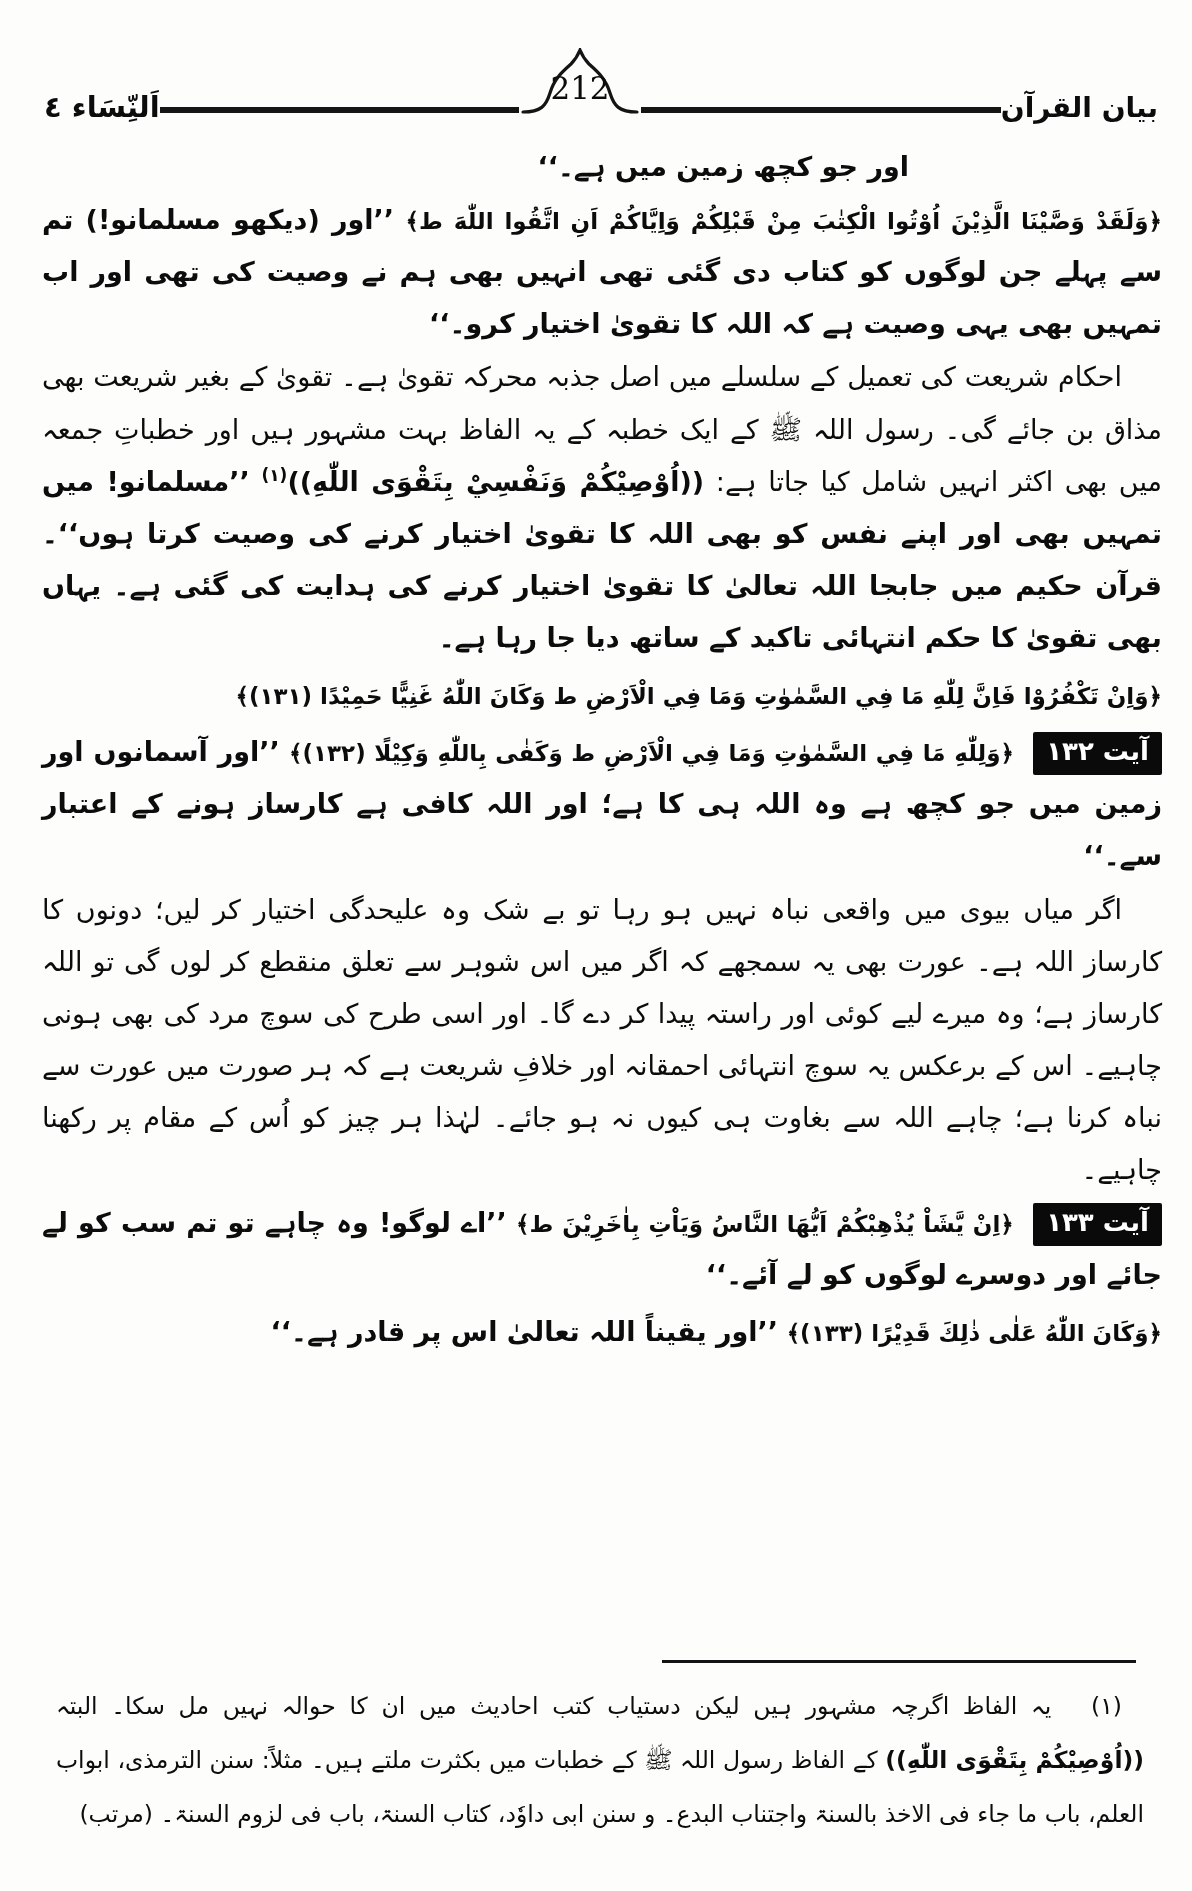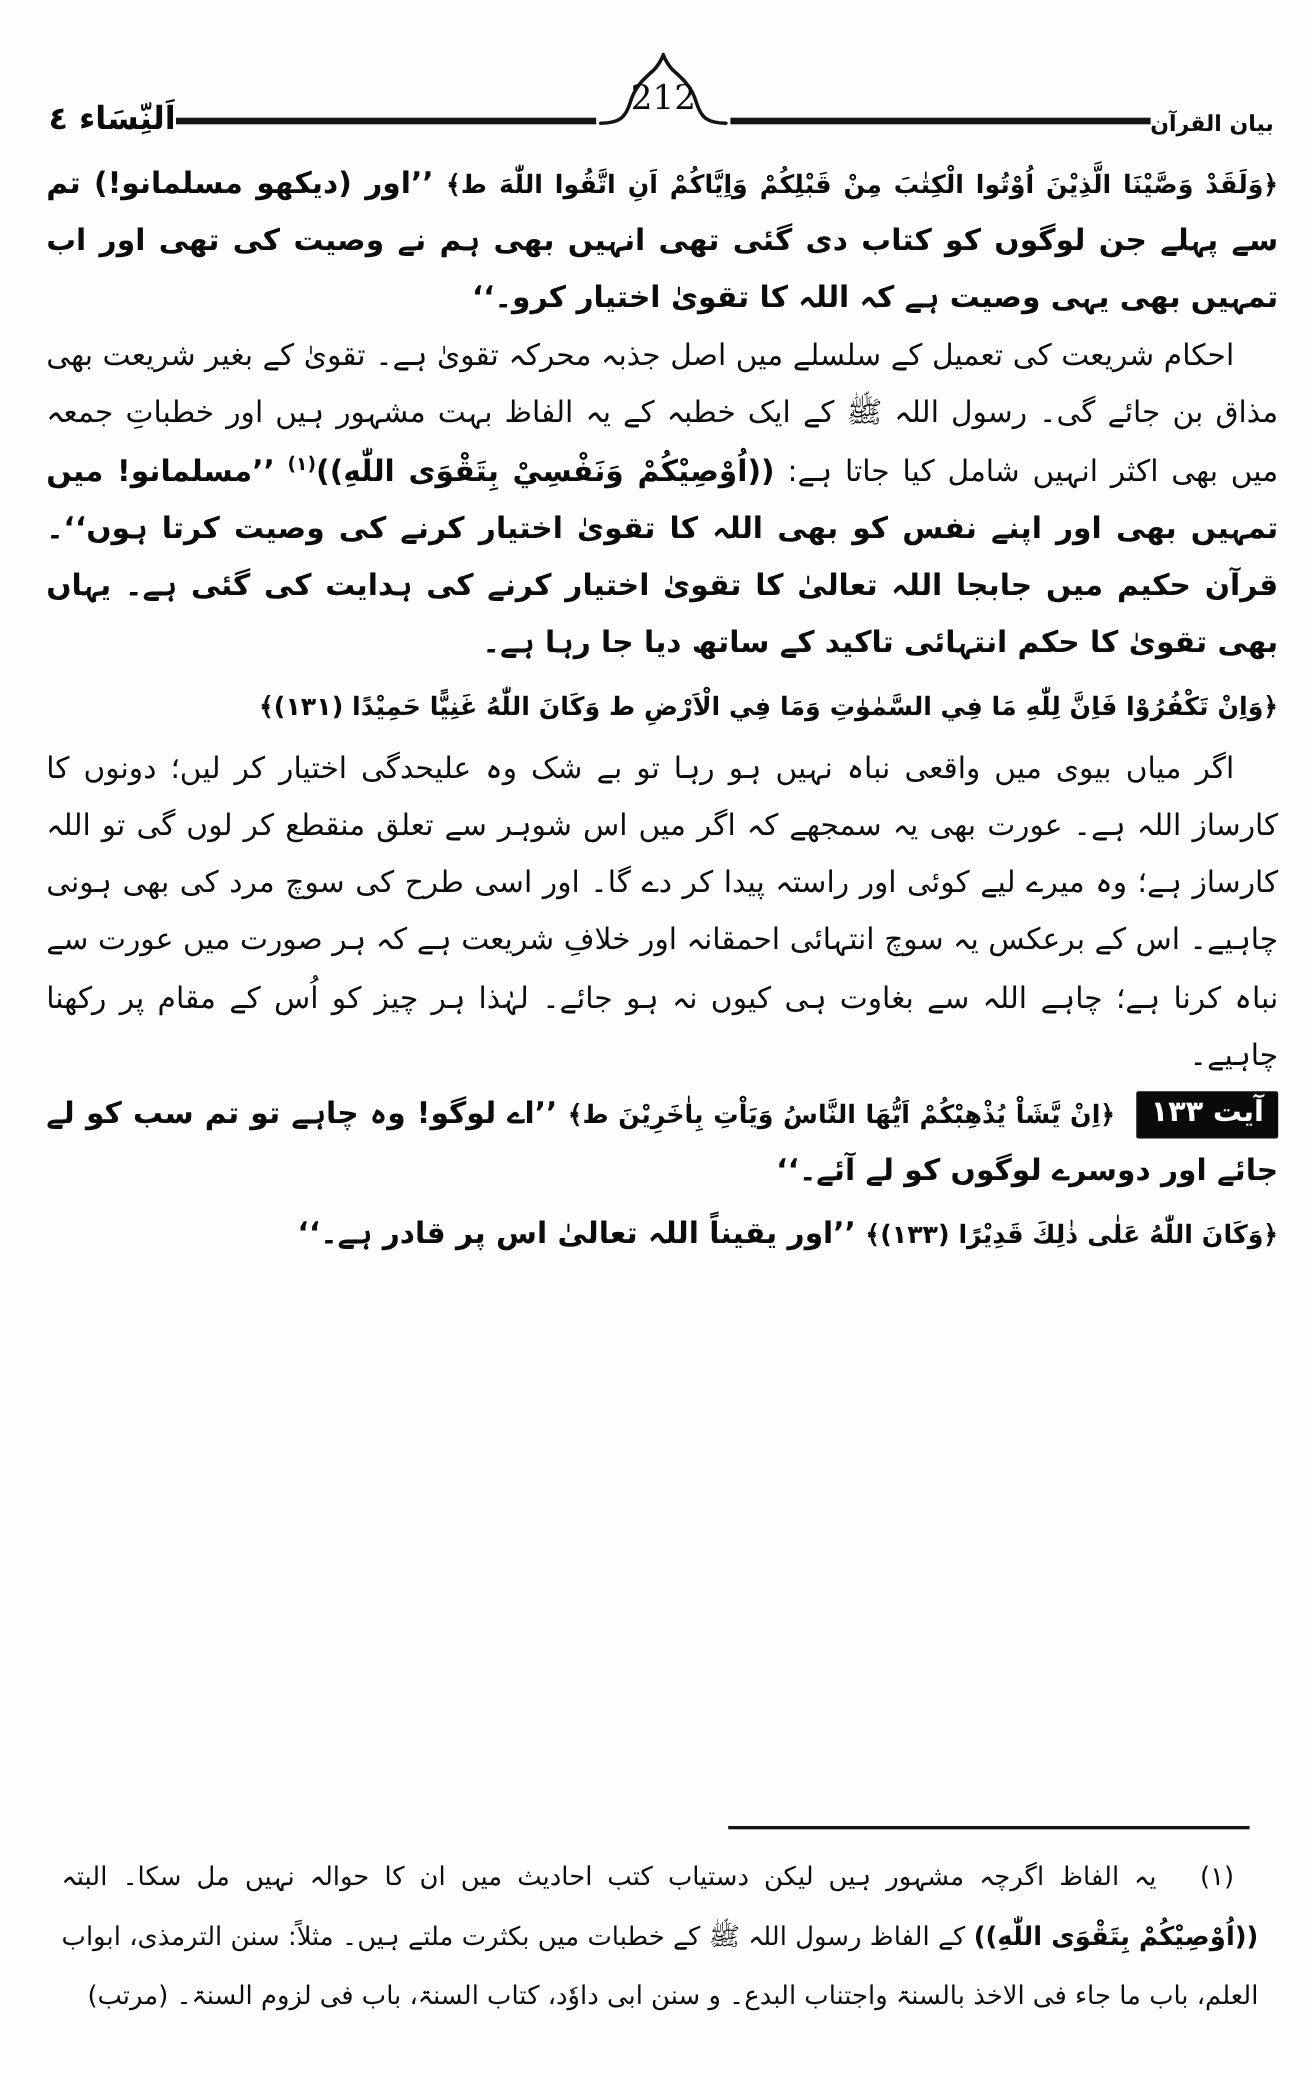--- a/index.html
+++ b/index.html
@@ -12,21 +12,21 @@
     font-family:"DejaVu Sans", sans-serif;
     box-sizing:border-box;
     padding:52px 30px 50px 42px;
     display:flex;flex-direction:column;
     overflow:hidden;
   }
   
   .hdr{display:flex;align-items:flex-end;direction:ltr;height:74px;flex:0 0 auto;}
   .hdr-title{font-weight:bold;font-size:30px;white-space:nowrap;margin-bottom:2px;}
   .hdr-title.surah{font-size:29px;padding-left:2px;}
-  .hdr-title.book{font-size:20px;padding-right:4px;letter-spacing:1px;}
+  .hdr-title.book{font-size:28px;padding-right:4px;letter-spacing:1px;}
   .hdr-rule{flex:1 1 auto;height:6px;background:#151515;margin-bottom:13px;}
   .dome{margin:0 2px -0px 2px;}
   .dome svg{display:block;margin-bottom:12px;}
   
   .main{margin-top:14px;direction:rtl;font-size:27px;line-height:1.93;flex:0 0 auto;}
   .main p{margin:1px 0;text-align:justify;}
   .carry{text-align:right;margin-left:0;margin-right:253px !important;}
   .indent{text-indent:40px;}
   .centerline{text-align:center;margin:5px 0 !important;}
   .arabic{font-weight:bold;font-size:23px;}
@@ -58,37 +58,45 @@
         <path d="M2,64 C20,64 25,58 29,45 C33,31 41,24 50,16 C55,11 57,7 59,2 C61,7 63,11 68,16 C77,24 85,31 89,45 C93,58 98,64 116,64" fill="#fdfdfb" stroke="#141414" stroke-width="3.2" stroke-linecap="round"></path>
         <text x="59" y="51" text-anchor="middle" font-family="DejaVu Serif, serif" font-size="31" fill="#0c0c0c">212</text>
       </svg>
     </div>
     <div class="hdr-rule"></div>
     <div class="hdr-title book">بیان القرآن</div>
   </header>
 
   <main class="main">
 
+    <p class="carry">
+      <span class="trans">اور جو کچھ زمین میں ہے۔‘‘</span>
+    </p>
 
     <p>
       <span class="arabic">﴿وَلَقَدْ وَصَّيْنَا الَّذِيْنَ اُوْتُوا الْكِتٰبَ مِنْ قَبْلِكُمْ وَاِيَّاكُمْ اَنِ اتَّقُوا اللّٰهَ ط﴾</span>
       <span class="trans">’’اور (دیکھو مسلمانو!) تم سے پہلے جن لوگوں کو کتاب دی گئی تھی انہیں بھی ہم نے وصیت کی تھی اور اب تمہیں بھی یہی وصیت ہے کہ اللہ کا تقویٰ اختیار کرو۔‘‘</span>
     </p>
 
     <p class="indent">
       <span>احکام شریعت کی تعمیل کے سلسلے میں اصل جذبہ محرکہ تقویٰ ہے۔ تقویٰ کے بغیر شریعت بھی مذاق بن جائے گی۔ رسول اللہ ﷺ کے ایک خطبہ کے یہ الفاظ بہت مشہور ہیں اور خطباتِ جمعہ میں بھی اکثر انہیں شامل کیا جاتا ہے:</span>
       <span class="hq">((اُوْصِيْكُمْ وَنَفْسِيْ بِتَقْوَى اللّٰهِ))</span><span class="fnref">(۱)</span>
       <span class="trans">’’مسلمانو! میں تمہیں بھی اور اپنے نفس کو بھی اللہ کا تقویٰ اختیار کرنے کی وصیت کرتا ہوں‘‘۔ قرآن حکیم میں جابجا اللہ تعالیٰ کا تقویٰ اختیار کرنے کی ہدایت کی گئی ہے۔ یہاں بھی تقویٰ کا حکم انتہائی تاکید کے ساتھ دیا جا رہا ہے۔</span>
     </p>
 
     <p class="centerline">
       <span class="arabic">﴿وَاِنْ تَكْفُرُوْا فَاِنَّ لِلّٰهِ مَا فِي السَّمٰوٰتِ وَمَا فِي الْاَرْضِ ط وَكَانَ اللّٰهُ غَنِيًّا حَمِيْدًا (۱۳۱)﴾</span>
     </p>
 
 
+    <p>
+      <span class="badge">آیت ۱۳۲</span>
+      <span class="arabic">﴿وَلِلّٰهِ مَا فِي السَّمٰوٰتِ وَمَا فِي الْاَرْضِ ط وَكَفٰى بِاللّٰهِ وَكِيْلًا (۱۳۲)﴾</span>
+      <span class="trans">’’اور آسمانوں اور زمین میں جو کچھ ہے وہ اللہ ہی کا ہے؛ اور اللہ کافی ہے کارساز ہونے کے اعتبار سے۔‘‘</span>
+    </p>
 
     <p class="indent">
       <span>اگر میاں بیوی میں واقعی نباہ نہیں ہو رہا تو بے شک وہ علیحدگی اختیار کر لیں؛ دونوں کا کارساز اللہ ہے۔ عورت بھی یہ سمجھے کہ اگر میں اس شوہر سے تعلق منقطع کر لوں گی تو اللہ کارساز ہے؛ وہ میرے لیے کوئی اور راستہ پیدا کر دے گا۔ اور اسی طرح کی سوچ مرد کی بھی ہونی چاہیے۔ اس کے برعکس یہ سوچ انتہائی احمقانہ اور خلافِ شریعت ہے کہ ہر صورت میں عورت سے نباہ کرنا ہے؛ چاہے اللہ سے بغاوت ہی کیوں نہ ہو جائے۔ لہٰذا ہر چیز کو اُس کے مقام پر رکھنا چاہیے۔</span>
     </p>
 
     <p>
       <span class="badge">آیت ۱۳۳</span>
       <span class="arabic">﴿اِنْ يَّشَاْ يُذْهِبْكُمْ اَيُّهَا النَّاسُ وَيَاْتِ بِاٰخَرِيْنَ ط﴾</span>
       <span class="trans">’’اے لوگو! وہ چاہے تو تم سب کو لے جائے اور دوسرے لوگوں کو لے آئے۔‘‘</span>
     </p>

